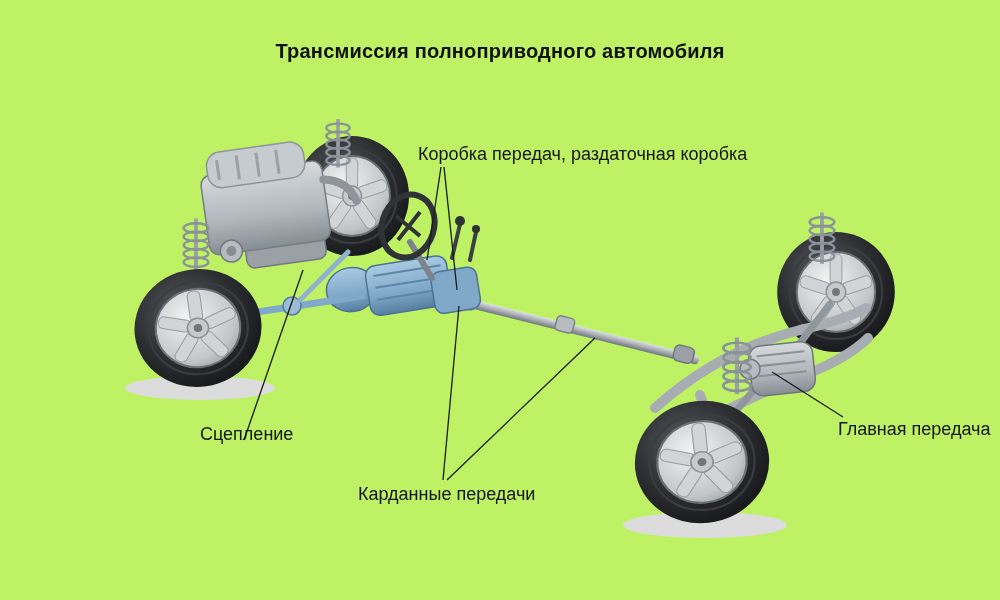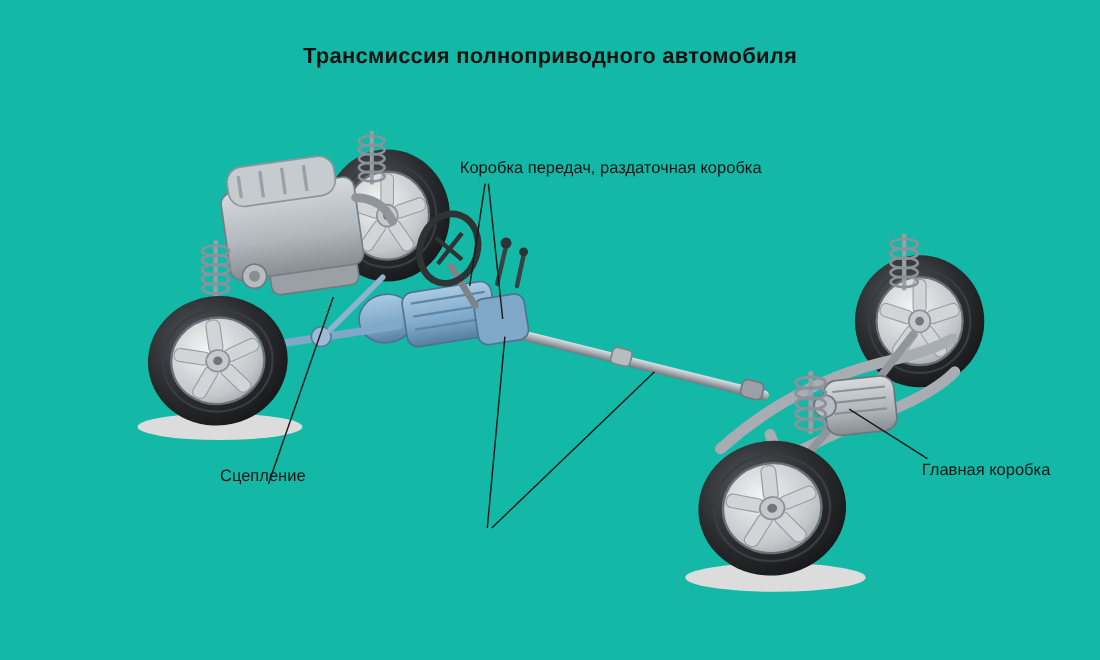--- a/index.html
+++ b/index.html
@@ -1,35 +1,35 @@
 <!DOCTYPE html>
 <html><head>
 <meta charset="utf-8">
 <style>
   html,body{margin:0;padding:0;background:#e9e9e9;}
   .stage{
     position:relative;
     width:1000px;height:600px;
     margin:0 auto;
-    background:#14b8a6;
+    background:#bef264;
     font-family:"Liberation Sans", sans-serif;
     overflow:hidden;
   }
   .title{
     position:absolute;
     top:40px;left:0;width:100%;
     text-align:center;
     font-size:20px;
     font-weight:bold;
     color:#111;
     letter-spacing:.2px;
   }
   .callout{
     position:absolute;
-    font-size:15px;
+    font-size:18px;
     color:#151515;
     white-space:nowrap;
     text-align:right;
   }
   #label-gearbox{left:418px;top:144px;}
   #label-clutch{left:200px;top:424px;}
   #label-cardan{left:358px;top:484px;}
   #label-final{left:838px;top:419px;}
   svg{position:absolute;inset:0;}
 </style>
@@ -183,15 +183,16 @@
       <line x1="444" y1="167" x2="457" y2="290"></line>
       <line x1="244" y1="440" x2="303" y2="270"></line>
       <line x1="443" y1="480" x2="459" y2="306"></line>
       <line x1="447" y1="480" x2="595" y2="338"></line>
       <line x1="843" y1="417" x2="772" y2="372"></line>
     </g>
   </svg>
 
   <div class="callout" id="label-gearbox">Коробка передач, раздаточная коробка</div>
   <div class="callout" id="label-clutch">Сцепление</div>
-  <div class="callout" id="label-final">Главная коробка</div>
+  <div class="callout" id="label-cardan">Карданные передачи</div>
+  <div class="callout" id="label-final">Главная передача</div>
 
 </div>
 
 </body></html>

